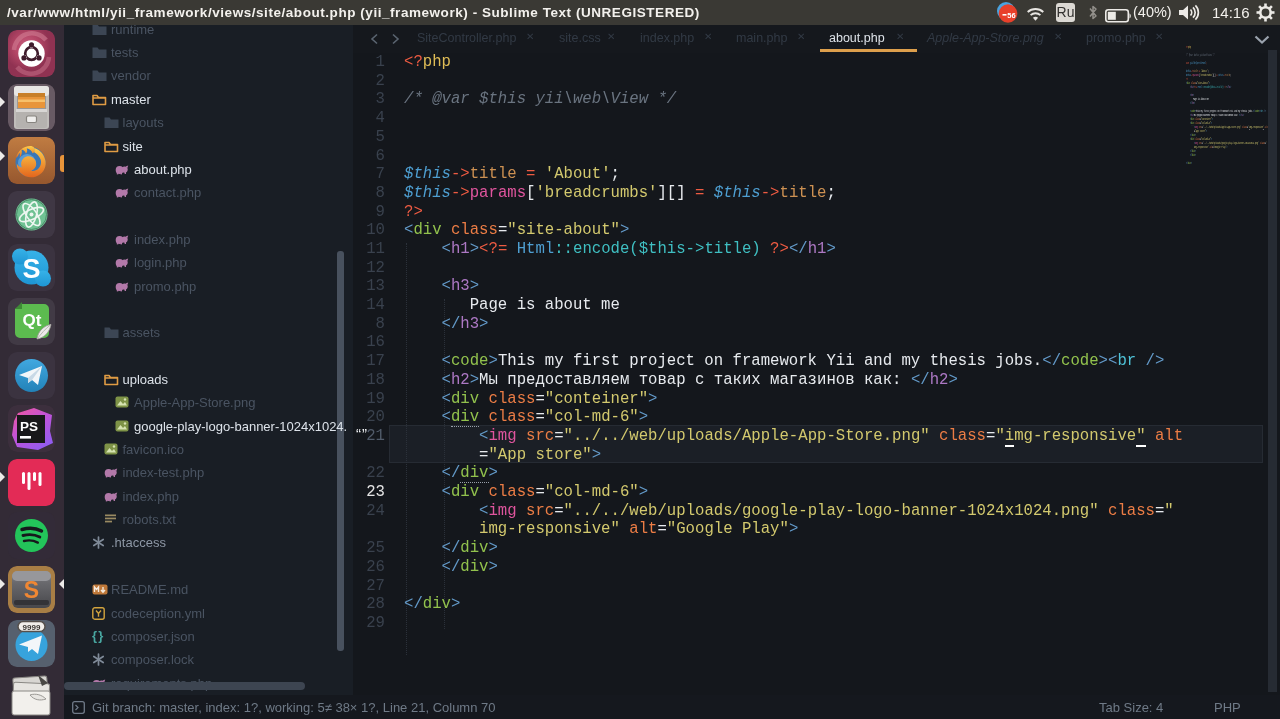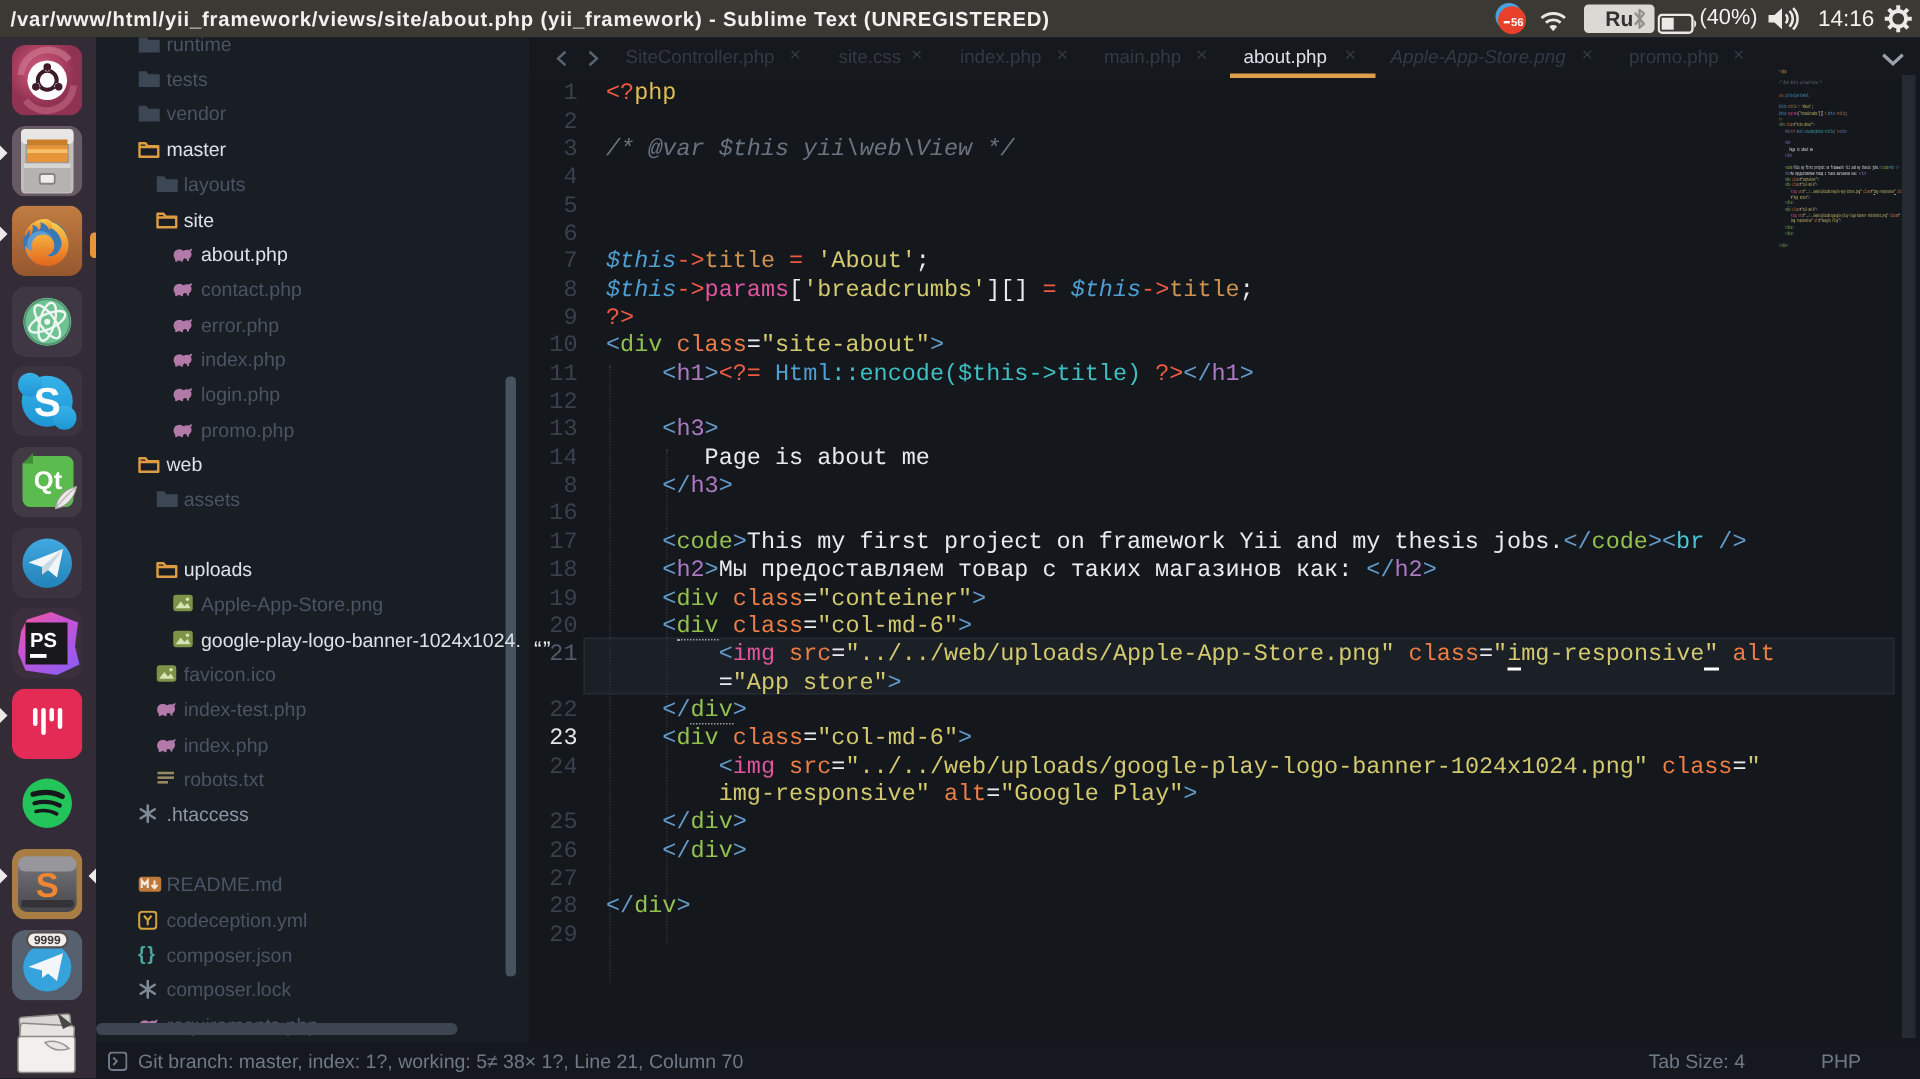--- a/index.html
+++ b/index.html
@@ -53,21 +53,21 @@
         <circle cx="10" cy="10" r="9" fill="#4aa3df"></circle>
         <circle cx="12" cy="12.5" r="9.3" fill="#e8402a"></circle>
         <rect x="6.5" y="13" width="4" height="1.6" fill="#fff"></rect>
         <text x="15.5" y="16.5" font-size="7.5" font-weight="bold" fill="#fff" text-anchor="middle" font-family="Liberation Sans">56</text>
       </svg></div>
 <div class="abs" style="left:1026px;top:5px"><svg width="19" height="15" viewBox="0 0 19 15">
         <path d="M9.5 13.8 L6.9 10.7 A4.3 4.3 0 0 1 12.1 10.7 Z" fill="#e8e6e2"></path>
         <path d="M4.6 8.1 A7.5 7.5 0 0 1 14.4 8.1" stroke="#e8e6e2" stroke-width="1.9" fill="none"></path>
         <path d="M1.7 5 A11.6 11.6 0 0 1 17.3 5" stroke="#e8e6e2" stroke-width="1.9" fill="none"></path>
       </svg></div>
-<div class="abs" style="left:1056px;top:3px;width:47px;height:19px;background:#dcd9d4;border-radius:3px;color:#333230;font-size:14px;font-weight:bold;text-align:center;line-height:19px">Ru</div>
+<div class="abs" style="left:1056px;top:3px;width:19px;height:19px;background:#dcd9d4;border-radius:3px;color:#333230;font-size:14px;font-weight:normal;text-align:center;line-height:19px">Ru</div>
 <div class="abs" style="left:1087px;top:4px"><svg width="12" height="17" viewBox="0 0 12 17">
         <path d="M3 4.5 L9 12 L6 14.5 L6 2.5 L9 5 L3 12.5" stroke="#93908b" stroke-width="1.5" fill="none" stroke-linejoin="round"></path>
       </svg></div>
 <div class="abs" style="left:1105px;top:6px"><svg width="27" height="14" viewBox="0 0 27 14">
         <rect x="0.8" y="0.8" width="22.5" height="12" rx="2.5" stroke="#eceae6" stroke-width="1.6" fill="none"></rect>
         <rect x="2.8" y="2.8" width="8" height="8" fill="#eceae6"></rect>
         <path d="M24.5 4.2 a3.4 3.4 0 0 1 0 5.4 Z" fill="#eceae6"></path>
       </svg></div>
 <span class="abs" style="left:1133px;top:0;font-size:14.5px;font-weight:normal">(40%)</span>
 <div class="abs" style="left:1178px;top:4px"><svg width="22" height="17" viewBox="0 0 22 17">
@@ -313,31 +313,20 @@
       <svg style="left:51px;top:7px" width="14" height="10" viewBox="0 0 14 10">
         <circle cx="4.6" cy="5" r="3.9" fill="#b279a9"></circle>
         <circle cx="9.6" cy="4.6" r="3.1" fill="#b279a9"></circle>
         <rect x="1.8" y="6" width="1.5" height="3.4" fill="#b279a9"></rect>
         <rect x="5.5" y="6" width="1.5" height="3.4" fill="#b279a9"></rect>
         <rect x="9.6" y="6" width="1.4" height="3" fill="#b279a9"></rect>
         <path d="M10.6 1.6 L13.2 0.6 L12.4 2.9 Z" fill="#b279a9"></path>
       </svg>
       <span class="lbl" style="left:70px">contact.php</span>
     </div>
-<div class="srow " style="top:179.5px">
-      <svg style="left:51px;top:7px" width="14" height="10" viewBox="0 0 14 10">
-        <circle cx="4.6" cy="5" r="3.9" fill="#b279a9"></circle>
-        <circle cx="9.6" cy="4.6" r="3.1" fill="#b279a9"></circle>
-        <rect x="1.8" y="6" width="1.5" height="3.4" fill="#b279a9"></rect>
-        <rect x="5.5" y="6" width="1.5" height="3.4" fill="#b279a9"></rect>
-        <rect x="9.6" y="6" width="1.4" height="3" fill="#b279a9"></rect>
-        <path d="M10.6 1.6 L13.2 0.6 L12.4 2.9 Z" fill="#b279a9"></path>
-      </svg>
-      <span class="lbl" style="left:70px">error.php</span>
-    </div>
 <div class="srow " style="top:202.8px">
       <svg style="left:51px;top:7px" width="14" height="10" viewBox="0 0 14 10">
         <circle cx="4.6" cy="5" r="3.9" fill="#b279a9"></circle>
         <circle cx="9.6" cy="4.6" r="3.1" fill="#b279a9"></circle>
         <rect x="1.8" y="6" width="1.5" height="3.4" fill="#b279a9"></rect>
         <rect x="5.5" y="6" width="1.5" height="3.4" fill="#b279a9"></rect>
         <rect x="9.6" y="6" width="1.4" height="3" fill="#b279a9"></rect>
         <path d="M10.6 1.6 L13.2 0.6 L12.4 2.9 Z" fill="#b279a9"></path>
       </svg>
       <span class="lbl" style="left:70px">index.php</span>
@@ -356,26 +345,20 @@
 <div class="srow " style="top:249.6px">
       <svg style="left:51px;top:7px" width="14" height="10" viewBox="0 0 14 10">
         <circle cx="4.6" cy="5" r="3.9" fill="#b279a9"></circle>
         <circle cx="9.6" cy="4.6" r="3.1" fill="#b279a9"></circle>
         <rect x="1.8" y="6" width="1.5" height="3.4" fill="#b279a9"></rect>
         <rect x="5.5" y="6" width="1.5" height="3.4" fill="#b279a9"></rect>
         <rect x="9.6" y="6" width="1.4" height="3" fill="#b279a9"></rect>
         <path d="M10.6 1.6 L13.2 0.6 L12.4 2.9 Z" fill="#b279a9"></path>
       </svg>
       <span class="lbl" style="left:70px">promo.php</span>
-    </div>
-<div class="srow on" style="top:272.9px">
-      <svg style="left:28px;top:5px" width="15" height="13" viewBox="0 0 15 13">
-        <path d="M1 2.5 h4 l1.5 2 h7 v7 h-12.5 Z M1 5 h12.5" stroke="#e09c44" stroke-width="1.6" fill="none" stroke-linejoin="round"></path>
-      </svg>
-      <span class="lbl" style="left:47px">web</span>
     </div>
 <div class="srow " style="top:296.2px">
       <svg style="left:39.5px;top:5px" width="15" height="13" viewBox="0 0 15 13">
         <path d="M0.5 1.5 h5 l1.5 2 h7.5 v8.5 h-14 Z" fill="#3c4654"></path>
       </svg>
       <span class="lbl" style="left:58.5px">assets</span>
     </div>
 <div class="srow on" style="top:342.9px">
       <svg style="left:39.5px;top:5px" width="15" height="13" viewBox="0 0 15 13">
         <path d="M1 2.5 h4 l1.5 2 h7 v7 h-12.5 Z M1 5 h12.5" stroke="#e09c44" stroke-width="1.6" fill="none" stroke-linejoin="round"></path>

